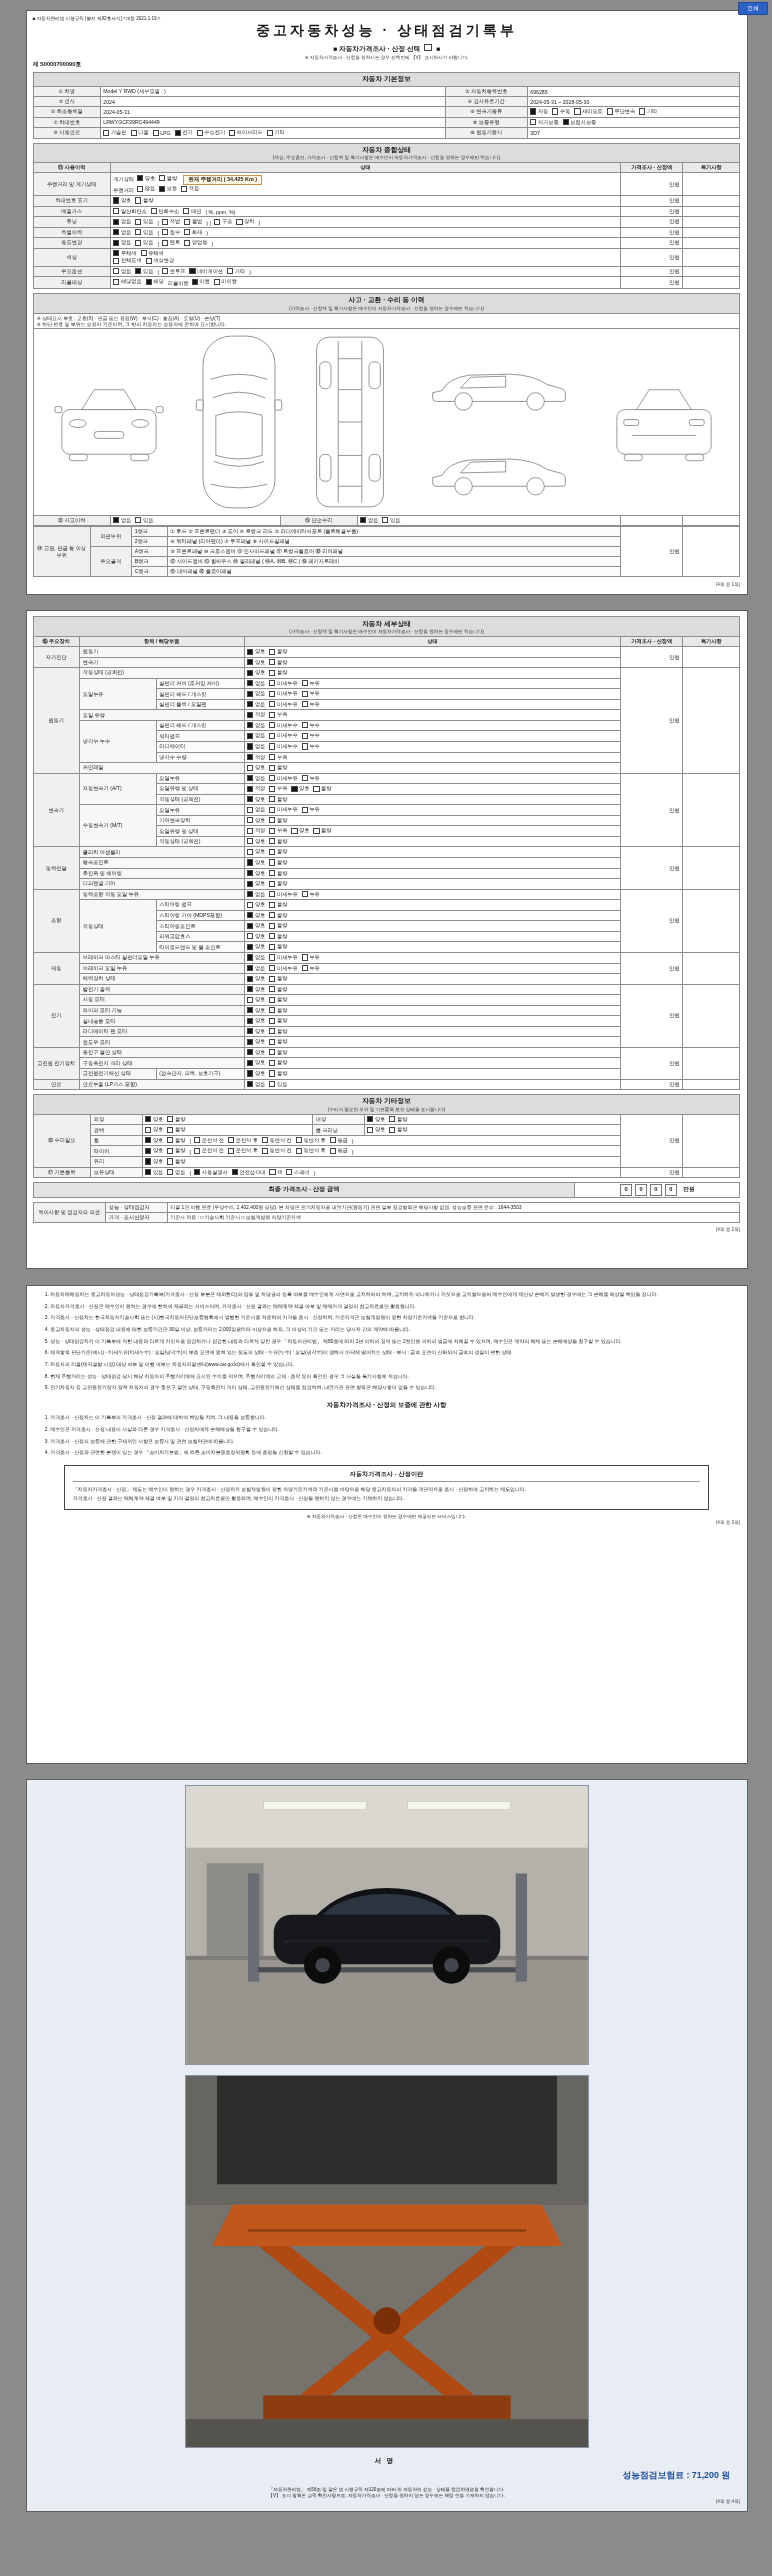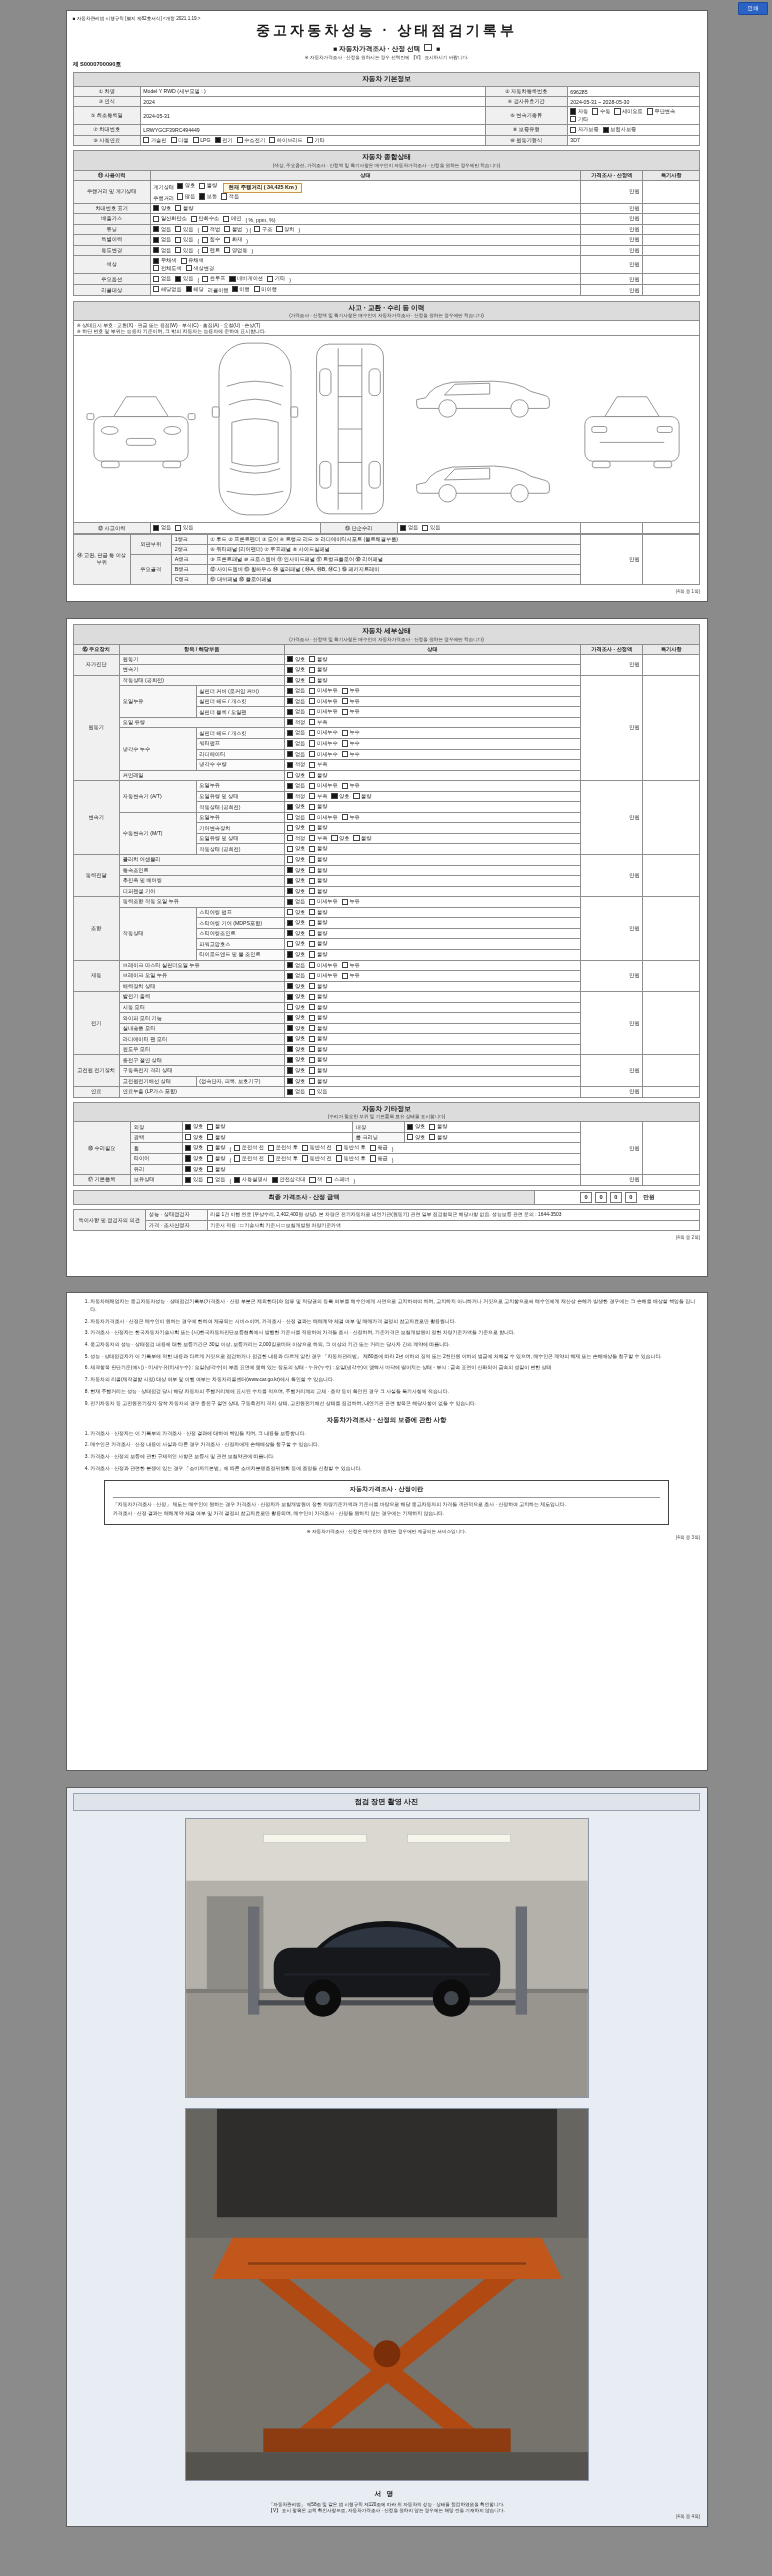--- a/index.html
+++ b/index.html
@@ -1,21 +1,21 @@
 <!DOCTYPE html>
 <html style="font-size:8.2px"><head>
 <meta charset="utf-8">
 <title>중고자동차성능·상태점검기록부</title>
 <style>
   html,body{margin:0;padding:0;}
   body{background:#8b8b8b;font-family:"Liberation Sans","DejaVu Sans",sans-serif;color:#1a1a1a;}
   .canvas{width:773px;margin:0 auto;position:relative;padding:3.1px 0 8.2px;box-sizing:border-box;}
   .print-btn{position:absolute;top:2.1px;right:5.2px;background:#2b62c4;color:#fff;font-size:5.7px;
     padding:1.5px 8.2px;border:0.5px solid #1c4a9e;border-radius:1px;cursor:pointer;z-index:5;}
-  .sheet{width:642px;margin:7.2px auto 15.5px;background:#fff;border:0.5px solid #5f5f5f;
+  .sheet{width:722px;margin:7.2px auto 15.5px;background:#fff;border:0.5px solid #5f5f5f;
     padding:5.2px 6.2px 7.2px;box-sizing:border-box;position:relative;}
   .formref{font-size:4.6px;color:#222;margin-bottom:1px;}
   h1.title{text-align:center;font-size:14px;letter-spacing:3.1px;margin:1px 0 3.1px;font-weight:bold;}
   .subtitle{text-align:center;font-size:6.7px;font-weight:bold;}
   .subtitle .cbb{width:5.7px;height:5.7px;margin:0 2.1px;vertical-align:-0.5px;}
   .subnote{text-align:center;font-size:4.6px;color:#333;margin:1.5px 0 1px;}
   .manage{font-size:5.7px;font-weight:bold;margin:1px 0 2.6px;}
   table{width:100%;border-collapse:collapse;table-layout:fixed;margin-bottom:4.1px;}
   td{border:0.5px solid #8f8f8f;font-size:5.2px;padding:1px 2.6px;vertical-align:middle;word-break:keep-all;overflow:hidden;}
   .sec-head{background:#dcdcdc;text-align:center;font-weight:bold;font-size:6.7px;padding:2.1px;}
@@ -1256,21 +1256,20 @@
       <div id="define-lines">
           <p>「자동차가격조사 · 산정」 제도는 매수인이 원하는 경우 가격조사 · 산정자가 보험개발원이 정한 차량기준가액과 기준서를 바탕으로 해당 중고자동차의 가격을 객관적으로 조사 · 산정하여 고지하는 제도입니다.</p>
           <p>가격조사 · 산정 결과는 매매계약 체결 여부 및 가격 결정의 참고자료로만 활용되며, 매수인이 가격조사 · 산정을 원하지 않는 경우에는 기재하지 않습니다.</p>
         </div>
     </div>
     <div class="footline">※ 자동차가격조사 · 산정은 매수인이 원하는 경우에만 제공되는 서비스입니다.</div>
     <div class="pagenote">(4쪽 중 3쪽)</div>
   </section>
 
   <section class="sheet sheet-photos" style="min-height:721px">
-    <div class="photo-title">점검 장면 촬영 사진</div>
 
     <svg class="photo-frame" width="402" height="278" viewBox="0 0 780 540">
       <rect width="780" height="540" fill="#c9c7c0"></rect>
       <rect width="780" height="120" fill="#dad8d0"></rect>
       <rect x="150" y="30" width="200" height="16" fill="#f5f5ea" stroke="#bbb"></rect>
       <rect x="430" y="30" width="200" height="16" fill="#f5f5ea" stroke="#bbb"></rect>
       <rect y="120" width="780" height="210" fill="#b3b1aa"></rect>
       <rect x="40" y="150" width="110" height="180" fill="#8e8c86"></rect>
       <rect y="330" width="780" height="210" fill="#97958e"></rect>
       <rect y="330" width="780" height="8" fill="#7e7c76"></rect>
@@ -1296,18 +1295,19 @@
       <polygon points="90,250 690,250 730,330 50,330" fill="#c2571c"></polygon>
       <line x1="120" y1="300" x2="660" y2="300" stroke="#8c3c10" stroke-width="5"></line>
       <polygon points="140,330 200,330 560,620 500,620" fill="#b04a12"></polygon>
       <polygon points="640,330 580,330 220,620 280,620" fill="#b04a12"></polygon>
       <circle cx="390" cy="475" r="26" fill="#7a2f08"></circle>
       <rect x="150" y="620" width="480" height="46" fill="#8c3c10"></rect>
       <rect y="666" width="780" height="54" fill="#55534d"></rect>
     </svg>
 
     <div class="sign">서명</div>
+    <div class="insurance">성능점검보험료 : 71,200 원</div>
     <div class="footline">「자동차관리법」 제58조 및 같은 법 시행규칙 제120조에 따라 위 자동차의 성능 · 상태를 점검하였음을 확인합니다.</div>
     <div class="footline">【V】 표시 항목은 고객 확인사항으로, 자동차가격조사 · 산정을 원하지 않는 경우에는 해당 란을 기재하지 않습니다.</div>
     <div class="pagenote">(4쪽 중 4쪽)</div>
   </section>
 </div>
 
 
 </body></html>

